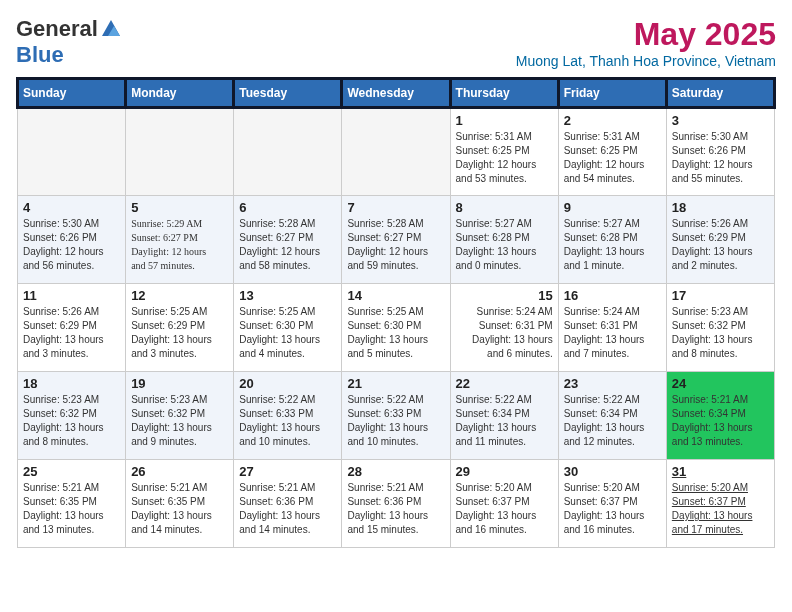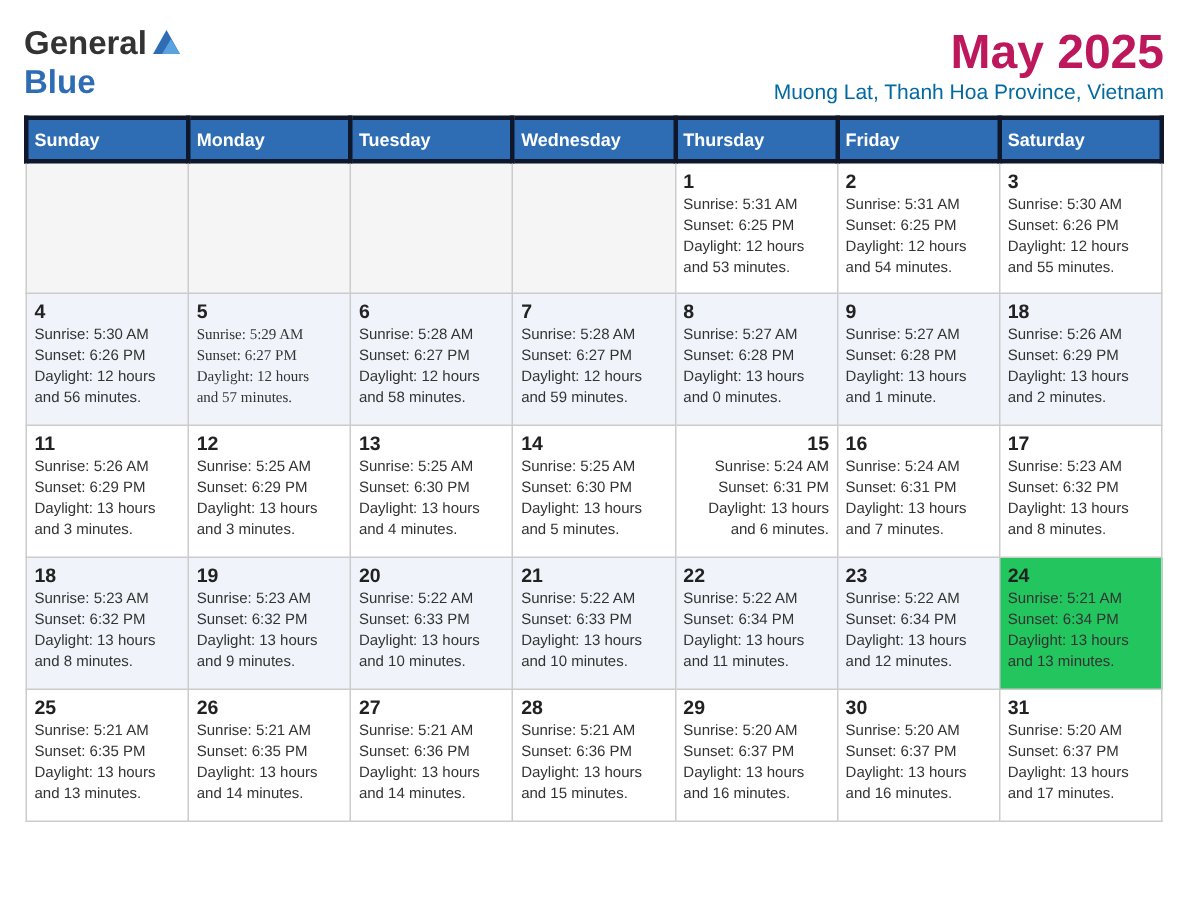--- a/index.html
+++ b/index.html
@@ -331,21 +331,21 @@
 Daylight: 13 hours
 and 16 minutes.</div>
         </td>
         <td style="background: rgb(255, 255, 255);">
           <div class="day-number">30</div>
           <div class="day-info" style="white-space: pre-line;">Sunrise: 5:20 AM
 Sunset: 6:37 PM
 Daylight: 13 hours
 and 16 minutes.</div>
         </td>
-        <td style="background: rgb(255, 255, 255);">
+        <td style="background: rgb(255, 255, 255); text-decoration: underline;">
           <div class="day-number">31</div>
           <div class="day-info" style="white-space: pre-line;">Sunrise: 5:20 AM
 Sunset: 6:37 PM
 Daylight: 13 hours
 and 17 minutes.</div>
         </td>
       </tr>
     </tbody>
 </table>
 

